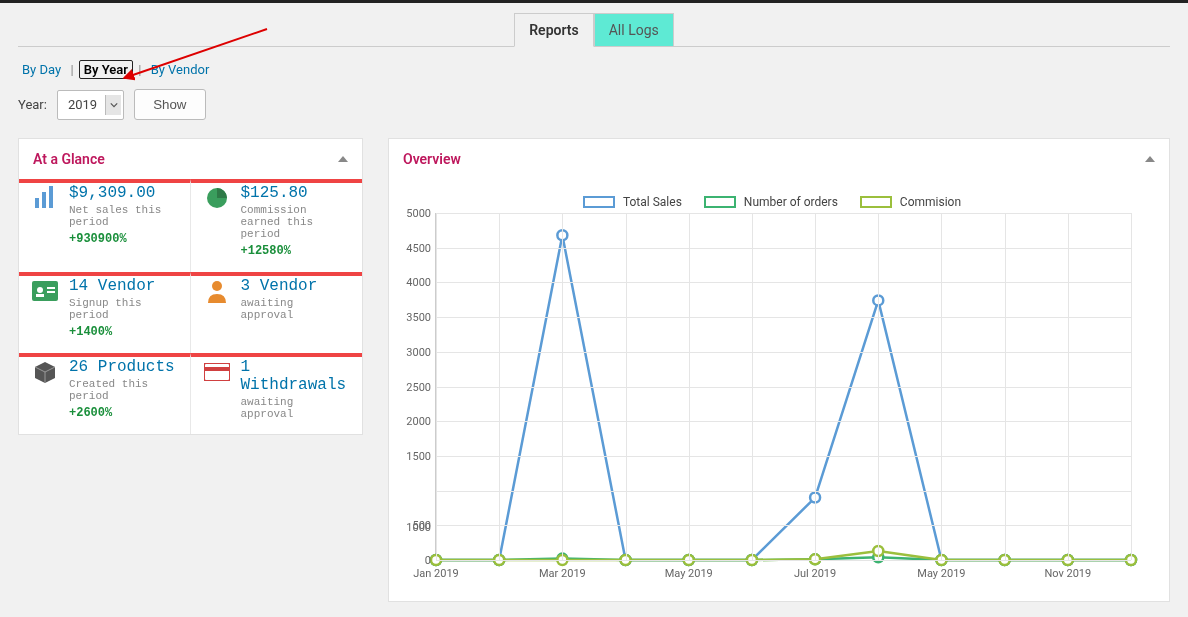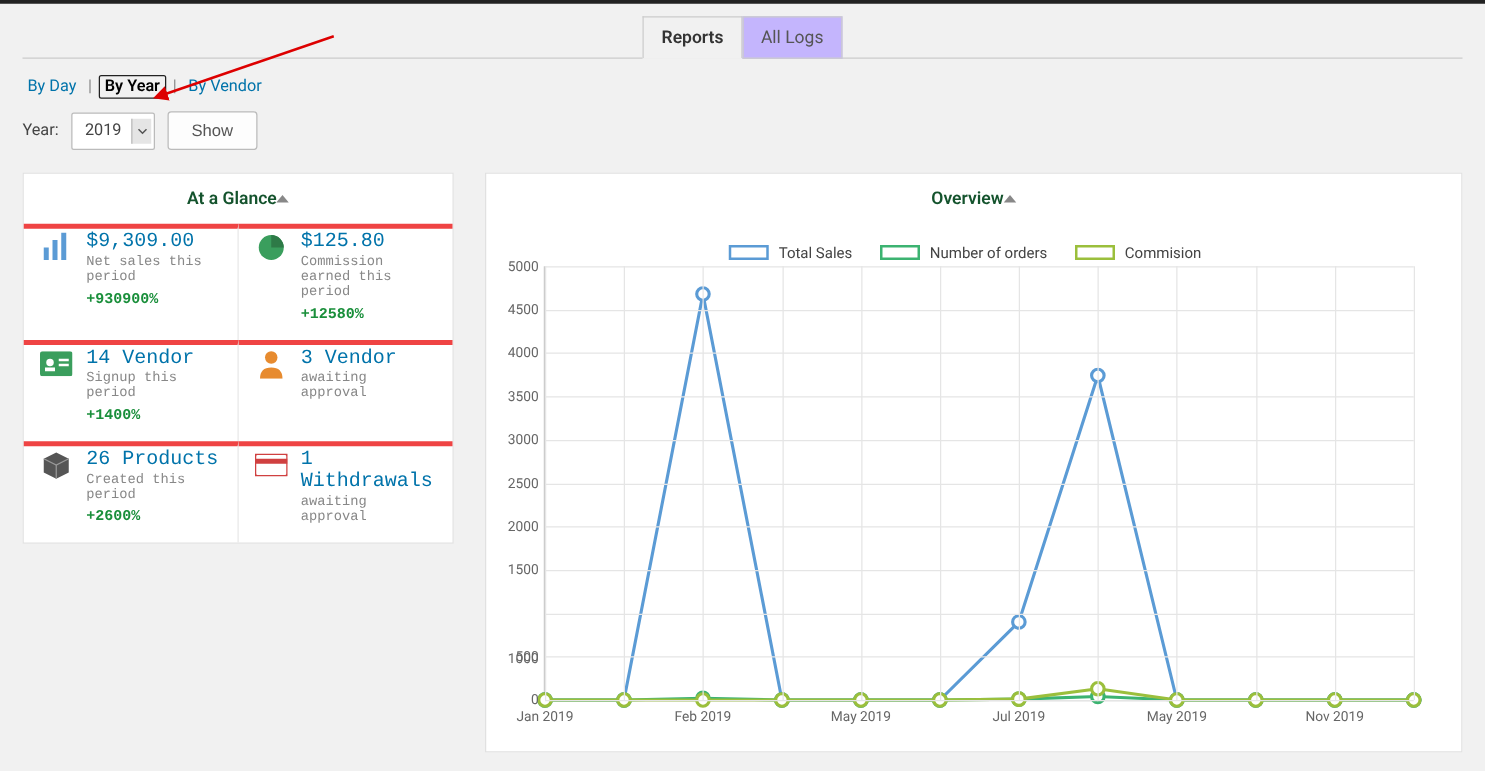--- a/index.html
+++ b/index.html
@@ -16,21 +16,21 @@
     .page {
       padding: 10px 18px;
     }
     
     .tabs {
       display: flex;
       border-bottom: 1px solid #ccc;
       justify-content: center;
     }
     .tab {
-      background: #c4b5fd;
+      background: #5eead4;
       border: 1px solid #ccc;
       padding: 8px 14px;
       margin-right: 0;
       margin-bottom: -1px;
       font-size: 14px;
       color: #555;
       cursor: pointer;
     }
     .tab.active {
       background: #f1f1f1;
@@ -108,24 +108,24 @@
     .col-left { width: 345px; }
     .col-right { flex: 1; }
     .panel {
       background: #fff;
       border: 1px solid #e1e1e1;
     }
     .panel-header {
       padding: 12px 14px;
       font-weight: 600;
       font-size: 14px;
-      color: #14532d;
+      color: #be185d;
       display: flex;
       align-items: center;
-      justify-content: center;
+      justify-content: space-between;
     }
     .panel-header .tri {
       width: 0; height: 0;
       border-left: 5px solid transparent;
       border-right: 5px solid transparent;
       border-bottom: 6px solid #888;
     }
     
     .glance-grid {
       display: grid;
@@ -426,21 +426,21 @@
                 <div class="grid-h" style="top: 69.4px;"></div>
                 <div class="ytick" style="top: 69.4px;">4000</div>
                 <div class="grid-h" style="top: 34.7px;"></div>
                 <div class="ytick" style="top: 34.7px;">4500</div>
                 <div class="grid-h" style="top: 0px;"></div>
                 <div class="ytick" style="top: 0px;">5000</div>
                 <div class="grid-v" style="left: 0px;"></div>
                 <div class="xtick" style="left: 0px;">Jan 2019</div>
                 <div class="grid-v" style="left: 63.1818px;"></div>
                 <div class="grid-v" style="left: 126.364px;"></div>
-                <div class="xtick" style="left: 126.364px;">Feb 2019</div>
+                <div class="xtick" style="left: 126.364px;">Mar 2019</div>
                 <div class="grid-v" style="left: 189.545px;"></div>
                 <div class="grid-v" style="left: 252.727px;"></div>
                 <div class="xtick" style="left: 252.727px;">May 2019</div>
                 <div class="grid-v" style="left: 315.909px;"></div>
                 <div class="grid-v" style="left: 379.091px;"></div>
                 <div class="xtick" style="left: 379.091px;">Jul 2019</div>
                 <div class="grid-v" style="left: 442.273px;"></div>
                 <div class="grid-v" style="left: 505.455px;"></div>
                 <div class="xtick" style="left: 505.455px;">May 2019</div>
                 <div class="grid-v" style="left: 568.636px;"></div>

